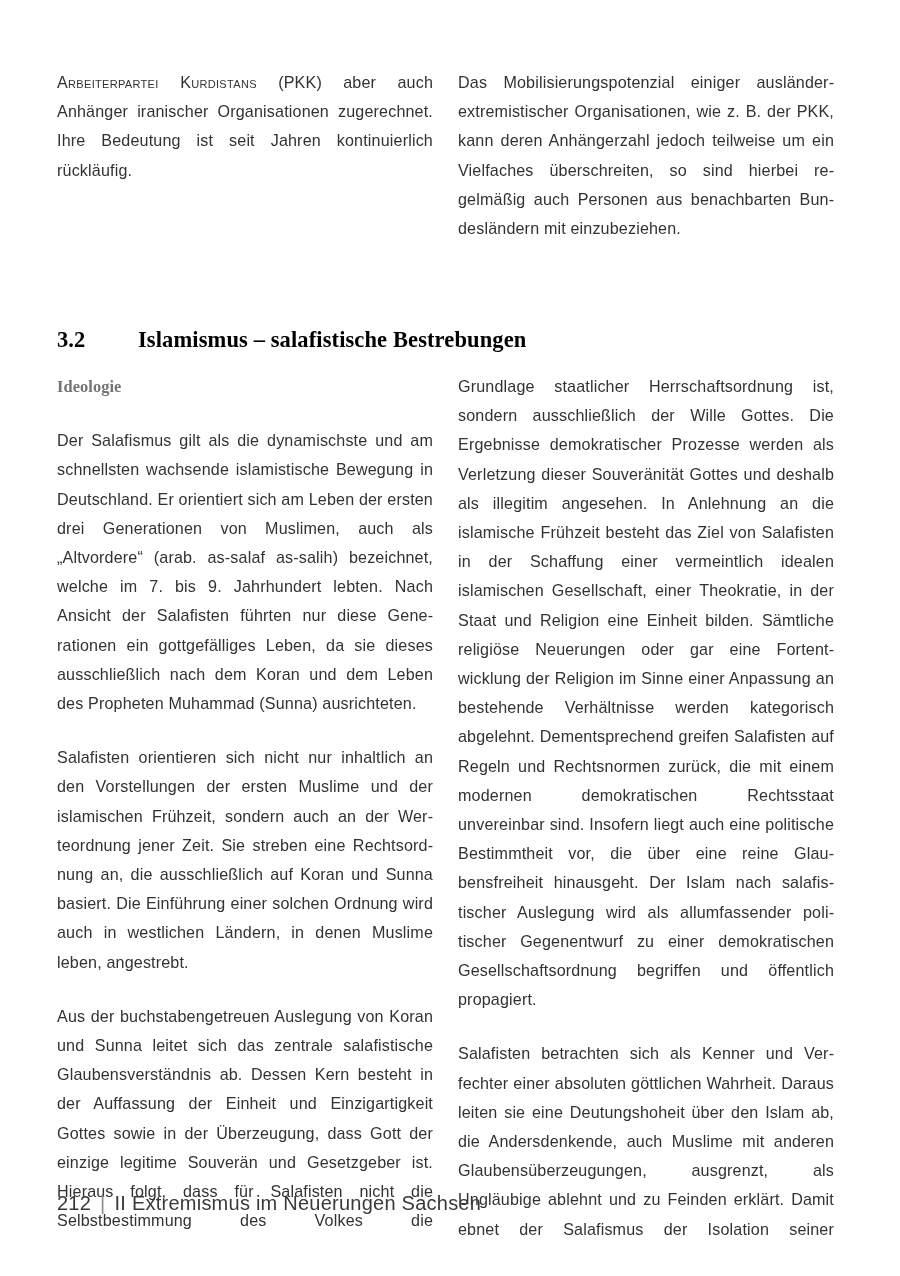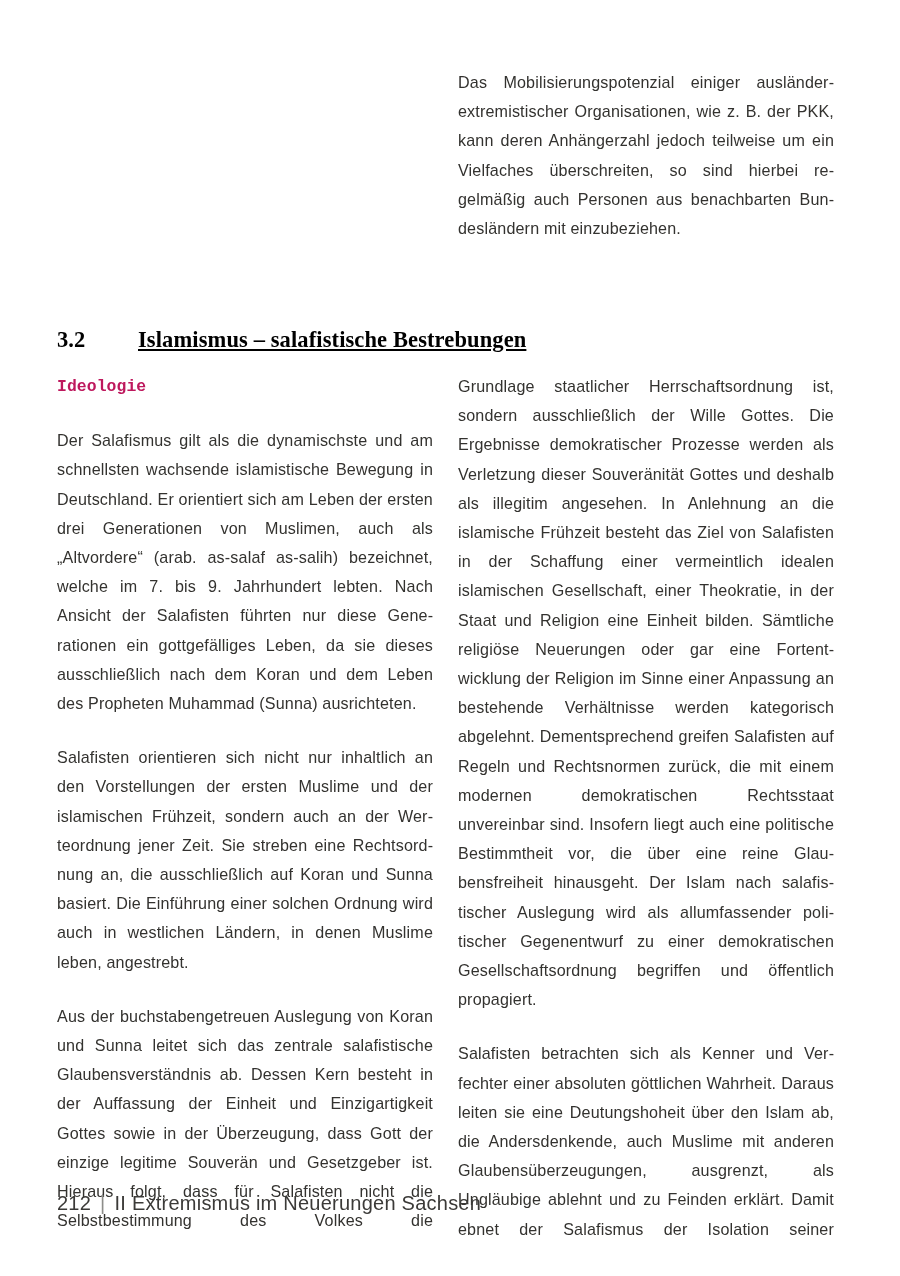--- a/index.html
+++ b/index.html
@@ -76,28 +76,27 @@
     letter-spacing: 0.005em;
   }
 
   .section-heading .num {
     width: 81px;
     flex: 0 0 81px;
   }
 
   .section-heading .ttl {
     flex: 1 1 auto;
-    text-decoration: underline;
   }
 
   
   .subheading {
     margin: 0 0 25px 0;
-    color: #be185d;
-    font-family: Liberation Mono, monospace;
+    color: #737373;
+    font-family: Liberation Serif, serif;
     font-weight: bold;
     font-size: 16.4px;
     line-height: 29.2px;
     letter-spacing: 0.005em;
   }
 
   
   .footer {
     position: absolute;
     left: 57px;
@@ -114,20 +113,21 @@
   .footer .crumb  { }
 </style>
 </head>
 <body>
 
 <div class="page">
 
   <div class="columns block-top">
 
     <div class="col">
+      <p class="para full-justify"><span class="smallcaps">Arbeiterpartei Kurdistans</span><span> (PKK) aber auch Anhänger iranischer Organisationen zugerechnet. Ihre Be­deutung ist seit Jahren kontinuierlich rückläufig.</span></p>
 
     </div>
 
     <div class="col">
       <p class="para"><span>Das Mobilisierungspotenzial einiger ausländer­extremistischer Organisationen, wie z. B. der PKK, kann deren Anhängerzahl jedoch teilweise um ein Vielfaches überschreiten, so sind hierbei re­gelmäßig auch Personen aus benachbarten Bun­desländern mit einzubeziehen.</span></p>
     </div>
 
   </div>
 
   <h2 class="section-heading">

